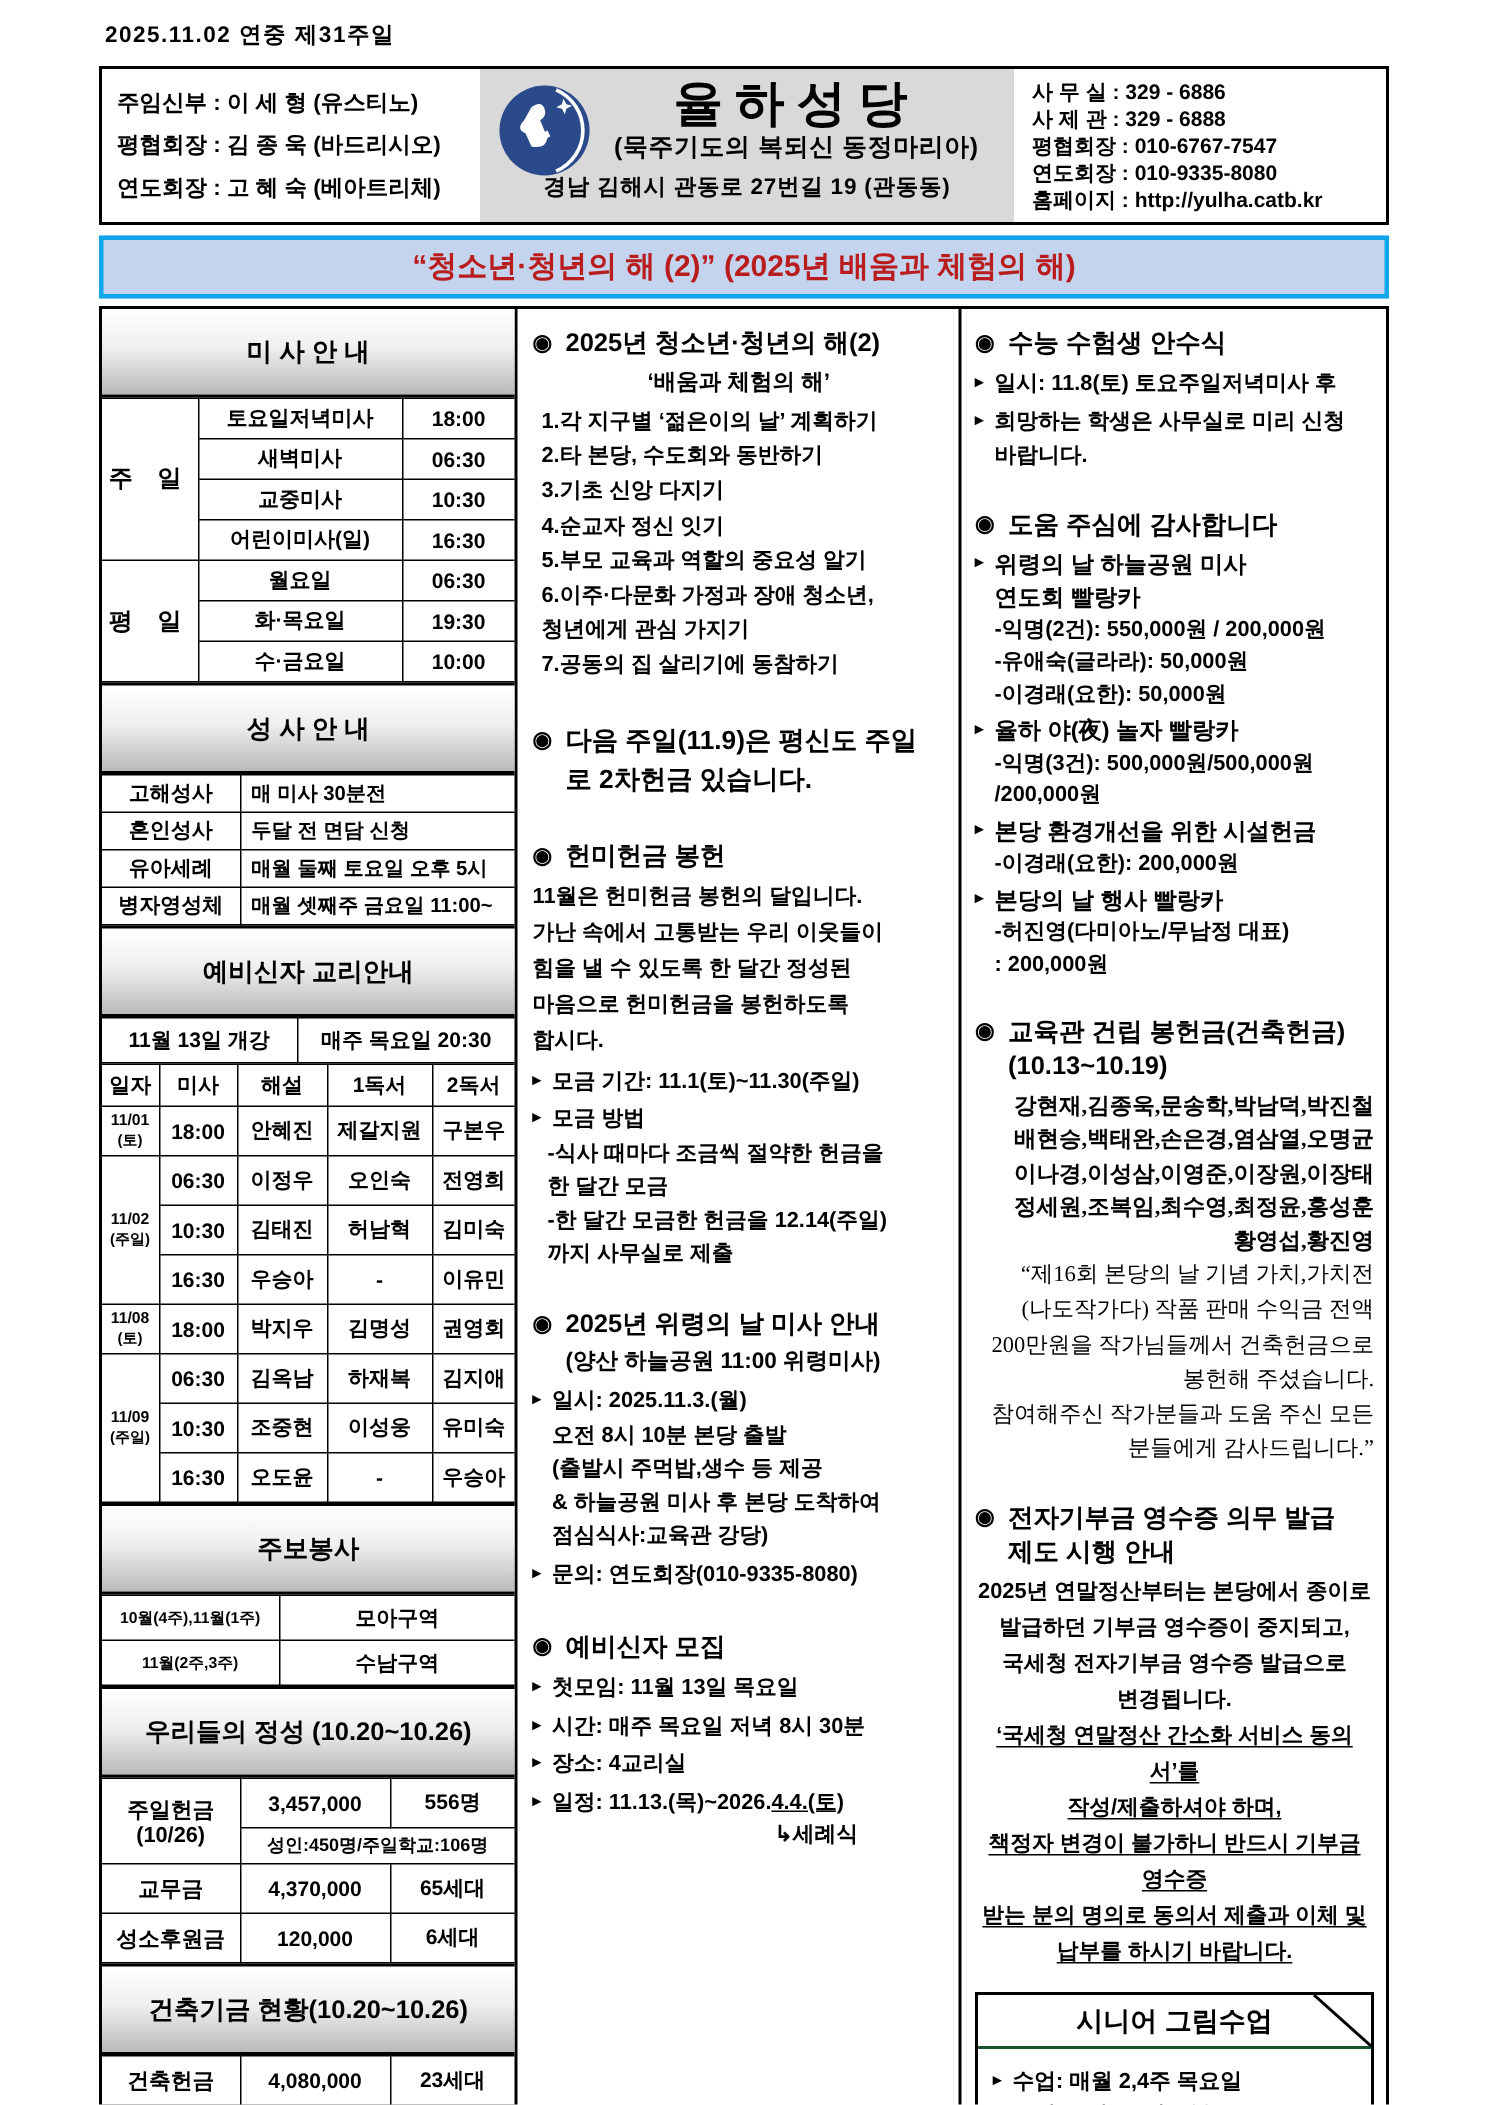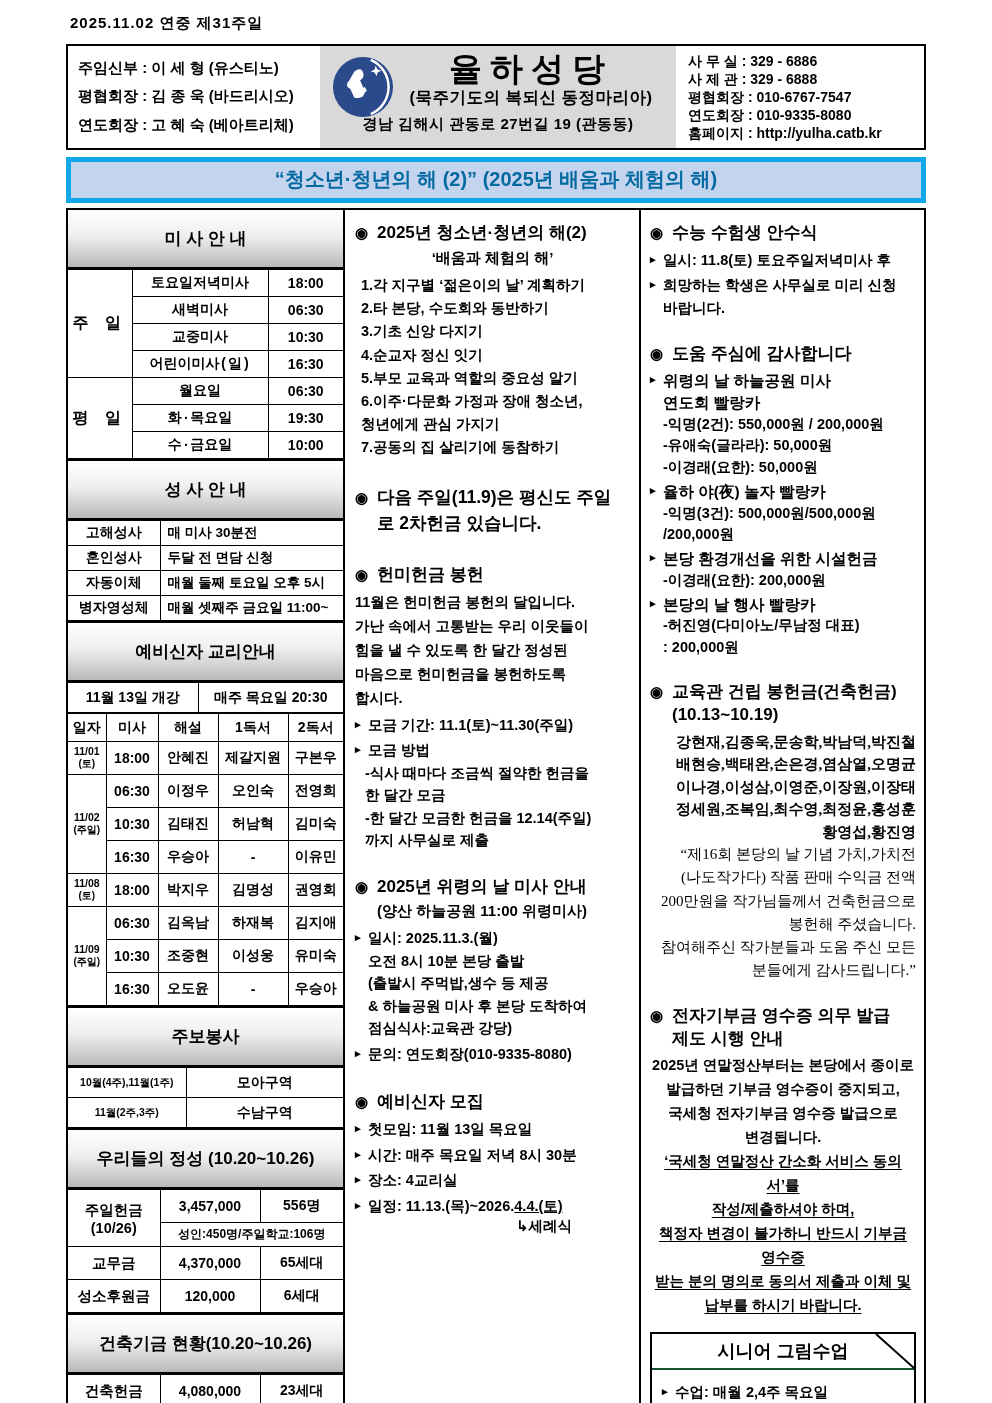--- a/index.html
+++ b/index.html
@@ -14,21 +14,21 @@
   .header-box { margin-top:11px; border:2px solid #000; display:flex; height:106px; background:#fff; }
   .hb-left { width:252px; padding:8px 10px; display:flex; flex-direction:column; justify-content:space-around; font-weight:bold; font-size:15px; }
   .hb-center { width:356px; background:#d9d9d9; position:relative; text-align:center; padding:5px 4px 4px 4px; }
   .logo { position:absolute; left:12px; top:10px; width:62px; height:62px; }
   .church-name { font-size:33px; font-weight:900; letter-spacing:8px; padding-left:66px; line-height:1.1; }
   .church-sub { font-size:16.5px; font-weight:800; padding-left:66px; letter-spacing:0.5px; }
   .church-addr { font-size:15px; font-weight:800; margin-top:6px; letter-spacing:0.5px; }
   .hb-right { flex:1; padding:7px 8px 7px 12px; display:flex; flex-direction:column; justify-content:space-around; font-weight:bold; font-size:14px; }
 
   
-  .title-bar { margin-top:7px; border:5px solid #0ea5e9; background:#c5d4ee; color:#0369a1;
+  .title-bar { margin-top:7px; border:3px solid #0ea5e9; background:#c5d4ee; color:#b91c1c;
                text-align:center; font-size:20px; font-weight:800; padding:4px 0 5px; }
 
   
   .main { margin-top:5px; border:2px solid #000; display:flex; align-items:stretch; }
   .col-left { width:277px; border-right:2px solid #000; display:flex; flex-direction:column; }
   .col-wrap { flex:1; display:flex; flex-direction:column; }
   .cols2 { flex:1; display:flex; align-items:stretch; }
   .col-center { width:296px; border-right:2px solid #000; padding:12px 9px 8px 10px; }
   .col-right { flex:1; padding:12px 8px 8px 9px; }
 
@@ -36,21 +36,21 @@
   .sec-head { border-top:2px solid #000; border-bottom:2px solid #000; text-align:center;
               font-weight:800; font-size:17px; padding:17px 0;
               background:linear-gradient(180deg,#ffffff 0%,#efefef 45%,#b9b9b9 100%); }
   .col-left .sec-head:first-child { border-top:none; }
   table.ltab { width:100%; border-collapse:collapse; table-layout:fixed; }
   table.ltab td, table.ltab th { border:1px solid #000; text-align:center; vertical-align:middle;
               font-weight:600; font-size:14px; padding:3px 1px; }
   table.ltab tr > *:first-child { border-left:none; }
   table.ltab tr > *:last-child { border-right:none; }
   .mass .grp { width:64px; font-weight:800; font-size:16px; letter-spacing:6px; }
-  .mass .nm { width:136px;font-family:Liberation Mono, monospace; }
+  .mass .nm { width:136px; }
   .mass td { height:27px; }
   .sac .lbl { width:92px; font-weight:800; }
   .sac .val { text-align:left; padding-left:7px; font-size:13.5px; }
   .cate td { height:30px; font-weight:700; font-size:14.5px; }
   .cate .c1 { width:130px; }
   .lit th { font-weight:800; font-size:14.5px; height:28px; }
   .lit td { height:33px; font-size:14.5px; }
   .lit .date { width:38px; padding:0; }
   .lit .d1 { font-weight:800; font-size:10.5px; }
   .lit .d2 { font-weight:800; font-size:10px; }
@@ -176,21 +176,21 @@
         <tbody>
           <tr>
               <td class="lbl">고해성사</td>
               <td class="val">매 미사 30분전</td>
             </tr>
           <tr>
               <td class="lbl">혼인성사</td>
               <td class="val">두달 전 면담 신청</td>
             </tr>
           <tr>
-              <td class="lbl">자동이체</td>
+              <td class="lbl">유아세례</td>
               <td class="val">매월 둘째 토요일 오후 5시</td>
             </tr>
           <tr>
               <td class="lbl">병자영성체</td>
               <td class="val">매월 셋째주 금요일 11:00~</td>
             </tr>
         </tbody>
       </table>
 
       <div class="sec-head">예비신자 교리안내</div>

